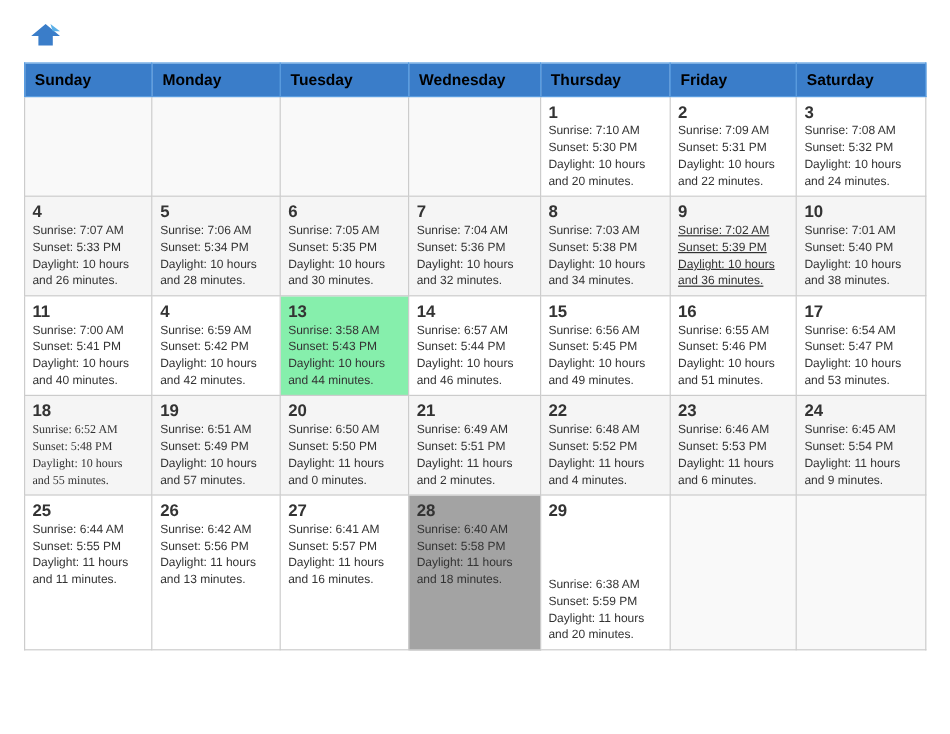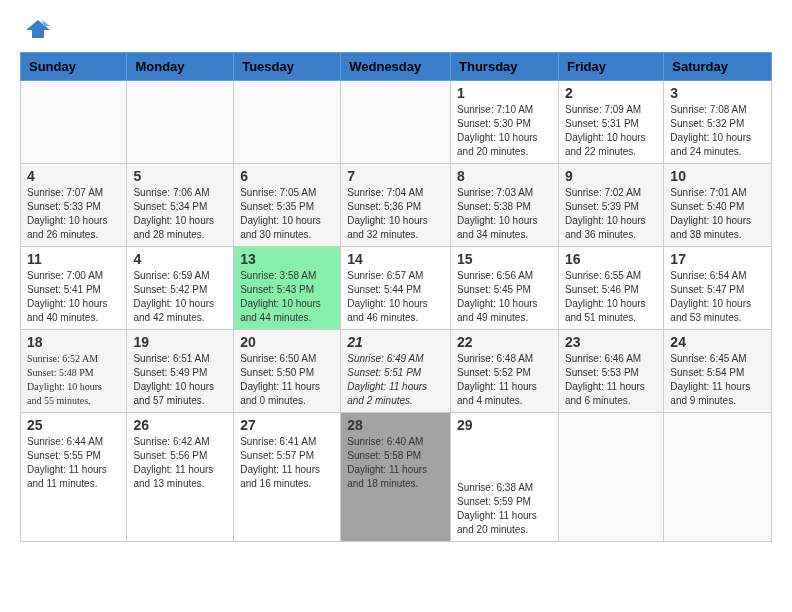--- a/index.html
+++ b/index.html
@@ -111,21 +111,21 @@
           </td>
           <td style="background: rgb(245, 245, 245);">
             <span class="day-num">8</span>
             <div class="day-info" style="white-space: pre-line;">Sunrise: 7:03 AM
 Sunset: 5:38 PM
 Daylight: 10 hours
 and 34 minutes.</div>
           </td>
           <td style="background: rgb(245, 245, 245);">
             <span class="day-num">9</span>
-            <div class="day-info" style="white-space: pre-line;">Sunrise: 7:02 AM
+            <div class="day-info" style="white-space: pre-line; text-decoration: underline;">Sunrise: 7:02 AM
 Sunset: 5:39 PM
 Daylight: 10 hours
 and 36 minutes.</div>
           </td>
           <td style="background: rgb(245, 245, 245);">
             <span class="day-num">10</span>
             <div class="day-info" style="white-space: pre-line;">Sunrise: 7:01 AM
 Sunset: 5:40 PM
 Daylight: 10 hours
 and 38 minutes.</div>
@@ -197,21 +197,21 @@
 Daylight: 10 hours
 and 57 minutes.</div>
           </td>
           <td style="background: rgb(245, 245, 245);">
             <span class="day-num">20</span>
             <div class="day-info" style="white-space: pre-line;">Sunrise: 6:50 AM
 Sunset: 5:50 PM
 Daylight: 11 hours
 and 0 minutes.</div>
           </td>
-          <td style="background: rgb(245, 245, 245); font-style: italic;">
+          <td style="background: rgb(245, 245, 245);">
             <span class="day-num">21</span>
             <div class="day-info" style="white-space: pre-line;">Sunrise: 6:49 AM
 Sunset: 5:51 PM
 Daylight: 11 hours
 and 2 minutes.</div>
           </td>
           <td style="background: rgb(245, 245, 245);">
             <span class="day-num">22</span>
             <div class="day-info" style="white-space: pre-line;">Sunrise: 6:48 AM
 Sunset: 5:52 PM

